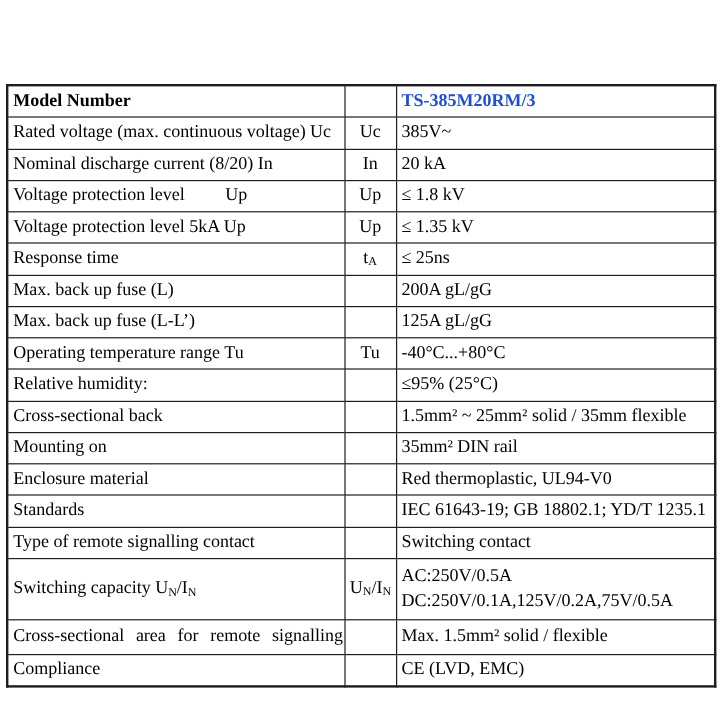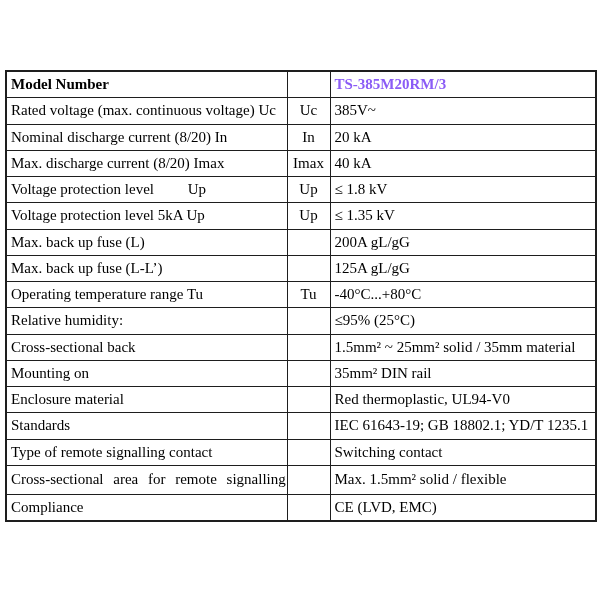--- a/index.html
+++ b/index.html
@@ -35,21 +35,21 @@
     vertical-align: middle;
     padding: 4px;
   }
   td.lbl { padding: 0 2px 0 4px; text-align: left; }
   td.sym { text-align: center; padding: 0 1px; margin-left: 29px; }
   td.val { padding: 0 2px 0 4px; text-align: left; }
   tr.h20 { height: 20px; } tr.h21 { height: 21px; } tr.h22 { height: 22px; }
   tr.h23 { height: 23px; } tr.h25 { height: 25px; } tr.h29 { height: 29px; }
   tr.h44 { height: 44px; }
   .bold { font-weight: bold; }
-  .green { color: #8b5cf6; font-weight: bold; }
+  .green { color: #1d4ed8; font-weight: bold; }
   
   .sb  { font-size: 10px; position: relative; top: 3px; }
   
   .sbm { font-size: 10px; position: relative; top: 2px; }
   
   .justify { word-spacing: 6px; }
   .twoline div { line-height: 21px; }
 </style>
 </head>
 <body>
@@ -70,34 +70,34 @@
       <tr class="h20">
         <td class="lbl">Rated voltage (max. continuous voltage) Uc</td>
         <td class="sym">Uc</td>
         <td class="val">385V~</td>
       </tr>
       <tr class="h20">
         <td class="lbl">Nominal discharge current (8/20) In</td>
         <td class="sym">In</td>
         <td class="val">20 kA</td>
       </tr>
-      <tr class="h22">
-        <td class="lbl">Max. discharge current (8/20) Imax</td>
-        <td class="sym">Imax</td>
-        <td class="val">40 kA</td>
-      </tr>
       <tr class="h20">
         <td class="lbl">Voltage protection level&nbsp;&nbsp;&nbsp;&nbsp;&nbsp;&nbsp;&nbsp;&nbsp;&nbsp;Up</td>
         <td class="sym">Up</td>
         <td class="val">≤ 1.8 kV</td>
       </tr>
       <tr class="h22">
         <td class="lbl">Voltage protection level 5kA Up</td>
         <td class="sym">Up</td>
         <td class="val">≤ 1.35 kV</td>
+      </tr>
+      <tr class="h20">
+        <td class="lbl">Response time</td>
+        <td class="sym"><span>t</span><span class="sbm">A</span></td>
+        <td class="val">≤ 25ns</td>
       </tr>
       <tr class="h25">
         <td class="lbl">Max. back up fuse (L)</td>
         <td class="sym"></td>
         <td class="val">200A gL/gG</td>
       </tr>
       <tr class="h21">
         <td class="lbl">Max. back up fuse (L-L’)</td>
         <td class="sym"></td>
         <td class="val">125A gL/gG</td>
@@ -108,21 +108,21 @@
         <td class="val">-40°C...+80°C</td>
       </tr>
       <tr class="h22">
         <td class="lbl">Relative humidity:</td>
         <td class="sym"></td>
         <td class="val">≤95% (25°C)</td>
       </tr>
       <tr class="h25">
         <td class="lbl">Cross-sectional back</td>
         <td class="sym"></td>
-        <td class="val">1.5mm² ~ 25mm² solid / 35mm material</td>
+        <td class="val">1.5mm² ~ 25mm² solid / 35mm flexible</td>
       </tr>
       <tr class="h25">
         <td class="lbl">Mounting on</td>
         <td class="sym"></td>
         <td class="val">35mm² DIN rail</td>
       </tr>
       <tr class="h22">
         <td class="lbl">Enclosure material</td>
         <td class="sym"></td>
         <td class="val">Red thermoplastic, UL94-V0</td>
@@ -130,20 +130,28 @@
       <tr class="h23">
         <td class="lbl">Standards</td>
         <td class="sym"></td>
         <td class="val">IEC 61643-19; GB 18802.1; YD/T 1235.1</td>
       </tr>
       <tr class="h22">
         <td class="lbl">Type of remote signalling contact</td>
         <td class="sym"></td>
         <td class="val">Switching contact</td>
       </tr>
+      <tr class="h44">
+        <td class="lbl"><span>Switching capacity U</span><span class="sb">N</span><span>/I</span><span class="sb">N</span></td>
+        <td class="sym"><span>U</span><span class="sbm">N</span><span>/I</span><span class="sbm">N</span></td>
+        <td class="val twoline">
+          <div>AC:250V/0.5A</div>
+          <div>DC:250V/0.1A,125V/0.2A,75V/0.5A</div>
+        </td>
+      </tr>
       <tr class="h29">
         <td class="lbl justify">Cross-sectional area for remote signalling</td>
         <td class="sym"></td>
         <td class="val">Max. 1.5mm² solid / flexible</td>
       </tr>
       <tr class="h22">
         <td class="lbl">Compliance</td>
         <td class="sym"></td>
         <td class="val">CE (LVD, EMC)</td>
       </tr>

